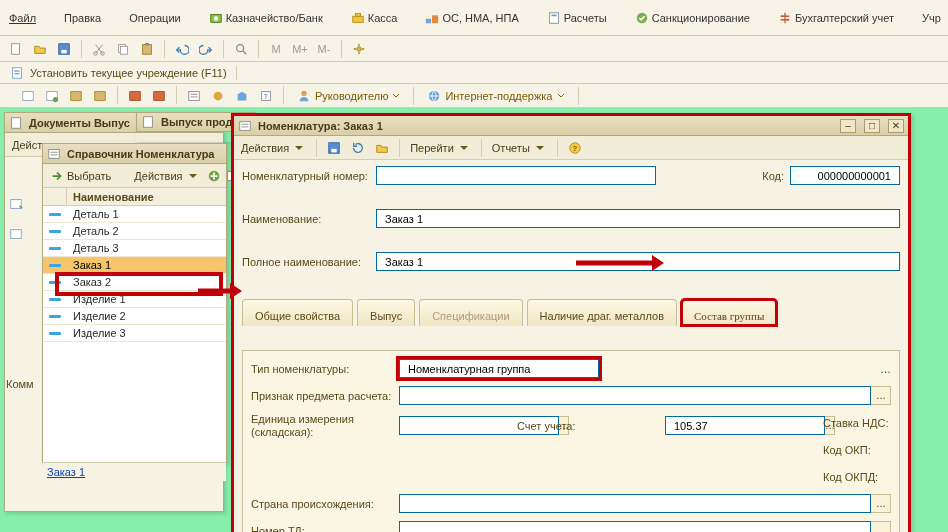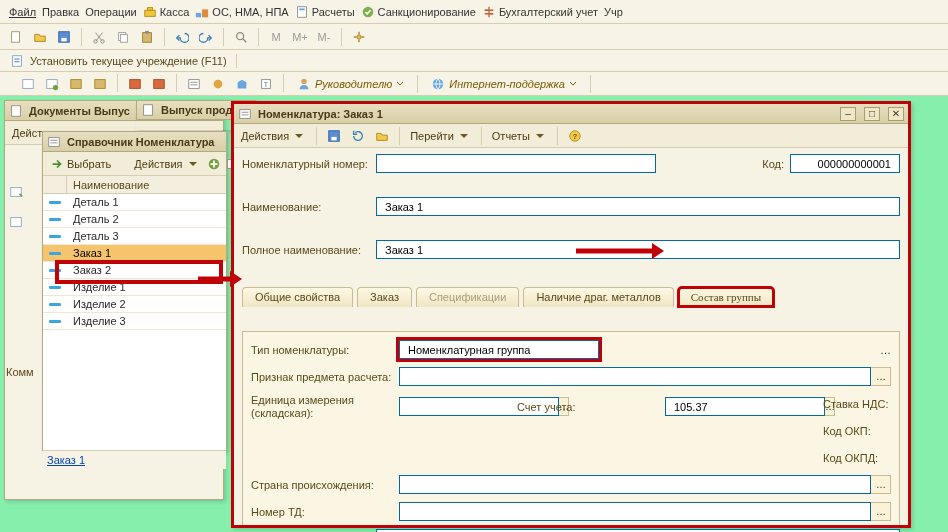--- a/index.html
+++ b/index.html
@@ -11,25 +11,25 @@
     color: #333;
     width: 948px;
     height: 532px;
     overflow: hidden;
     position: relative;
   }
   
   .menubar {
     display: flex;
     align-items: center;
-    gap: 0;
+    gap: 22px;
     padding: 2px 6px;
     background: #f7f3e7;
     border-bottom: 1px solid #d5cdb0;
-    height: 24px;
+    height: 36px;
   }
   .menu-item {
     display: flex;
     align-items: center;
     gap: 3px;
     padding: 2px 3px;
     color: #333;
     white-space: nowrap;
     text-decoration: underline;
     text-decoration-color: transparent;
@@ -57,21 +57,21 @@
     align-items: center;
     gap: 10px;
     padding: 3px 18px;
     background: #f7f3e7;
     border-bottom: 1px solid #d5cdb0;
     height: 24px;
   }
   .tlink {
     color: #7a5c00;
     text-decoration: none;
-    display:flex; align-items:center; gap:4px;font-style:italic;
+    display:flex; align-items:center; gap:4px;
   }
   .f11-row {
     display:flex; align-items:center; gap:6px;
     padding: 3px 10px;
     background: #f7f3e7;
     border-bottom: 1px solid #d5cdb0;
     height: 22px;
   }
   .f11-row .sep{height:14px}
   
@@ -152,21 +152,21 @@
   .flex1 { flex:1; min-width:0; }
   .code-input { width: 110px; text-align:right;}
   .tabstrip {
     display:flex; gap:4px;
     margin-top:4px;
   }
   .tab {
     border:1px solid #c7bd94;
     border-bottom:none;
     background: linear-gradient(#fdf8e3,#efe6c4);
-    padding: 3px 12px 4px 12px;
+    padding: 10px 12px 4px 12px;
     border-radius: 4px 4px 0 0;
     color:#5a4a19;
     position:relative;
   }
   .tab.disabled { color:#a99f7a; }
   .tab.hl { outline: 3px solid #c00208; outline-offset: -2px; font-family: Liberation Serif, serif; }
   .tab-panel {
     border:1px solid #c7bd94;
     background:#fbf6e4;
     padding:8px 8px 4px 8px;
@@ -199,21 +199,21 @@
   }
   
   .dict-win { left:42px; top:35px; width:185px; height:320px;}
   .dict-body{
     background:#fff;
     height: calc(100% - 20px - 24px);
     display:flex; flex-direction:column;
   }
   .grid-hdr{
     display:flex; background:#f3eedd; border-bottom:1px solid #d5cdb0;
-    height:18px; align-items:center;
+    height:18px; align-items:center;font-weight:bold;
   }
   .grid-hdr .c1{width:24px; border-right:1px solid #d5cdb0; height:100%;}
   .grid-hdr .c2{flex:1; padding-left:6px; color:#5a4a19;}
   .grid-body{flex:1; overflow:auto;}
   .grow{
     display:flex; align-items:center; height:17px;
     border-bottom:1px solid #efe8cf;
   }
   .grow .c1{width:24px; display:flex; justify-content:center;}
   .grow .c1 .bar{width:12px;height:3px;background:#3aa6e0;border-radius:1px;}
@@ -251,20 +251,27 @@
 
 <div class="menubar">
   <div class="menu-item">
       <span><u>Файл</u></span>
     </div>
   <div class="menu-item">
       <span>Правка</span>
     </div>
   <div class="menu-item">
       <span>Операции</span>
+    </div>
+  <div class="menu-item">
+      <svg class="ico" viewBox="0 0 16 16">
+        <rect x="2" y="4" width="12" height="9" fill="#86c24a" stroke="#4b7a1f"></rect>
+        <circle cx="8" cy="8.5" r="2.5" fill="#fff"></circle>
+      </svg>
+      <span>Казначейство/Банк</span>
     </div>
   <div class="menu-item">
       <svg class="ico" viewBox="0 0 16 16">
         <rect x="2" y="6" width="12" height="7" fill="#f2c43a" stroke="#b58b13"></rect>
         <rect x="5" y="3" width="6" height="3" fill="#f2c43a" stroke="#b58b13"></rect>
       </svg>
       <span>Касса</span>
     </div>
   <div class="menu-item">
       <svg class="ico" viewBox="0 0 16 16">
@@ -659,21 +666,21 @@
         <label>Наименование:</label>
         <input class="text-input flex1" value="Заказ 1" style="">
       </div>
       <div class="form-row">
         <label>Полное наименование:</label>
         <input class="text-input flex1" value="Заказ 1" style="">
       </div>
 
       <div class="tabstrip">
         <div class="tab">Общие свойства</div>
-        <div class="tab">Заказ</div>
+        <div class="tab">Выпус</div>
         <div class="tab disabled">Спецификации</div>
         <div class="tab">Наличие драг. металлов</div>
         <div class="tab hl">Состав группы</div>
       </div>
 
       <div class="tab-panel">
         <div class="tpw">
           <label>Тип номенклатуры:</label>
           <div class="lookup hl-box" style="flex:none;width:200px">
             <input class="text-input" value="Номенклатурная группа" style="">

